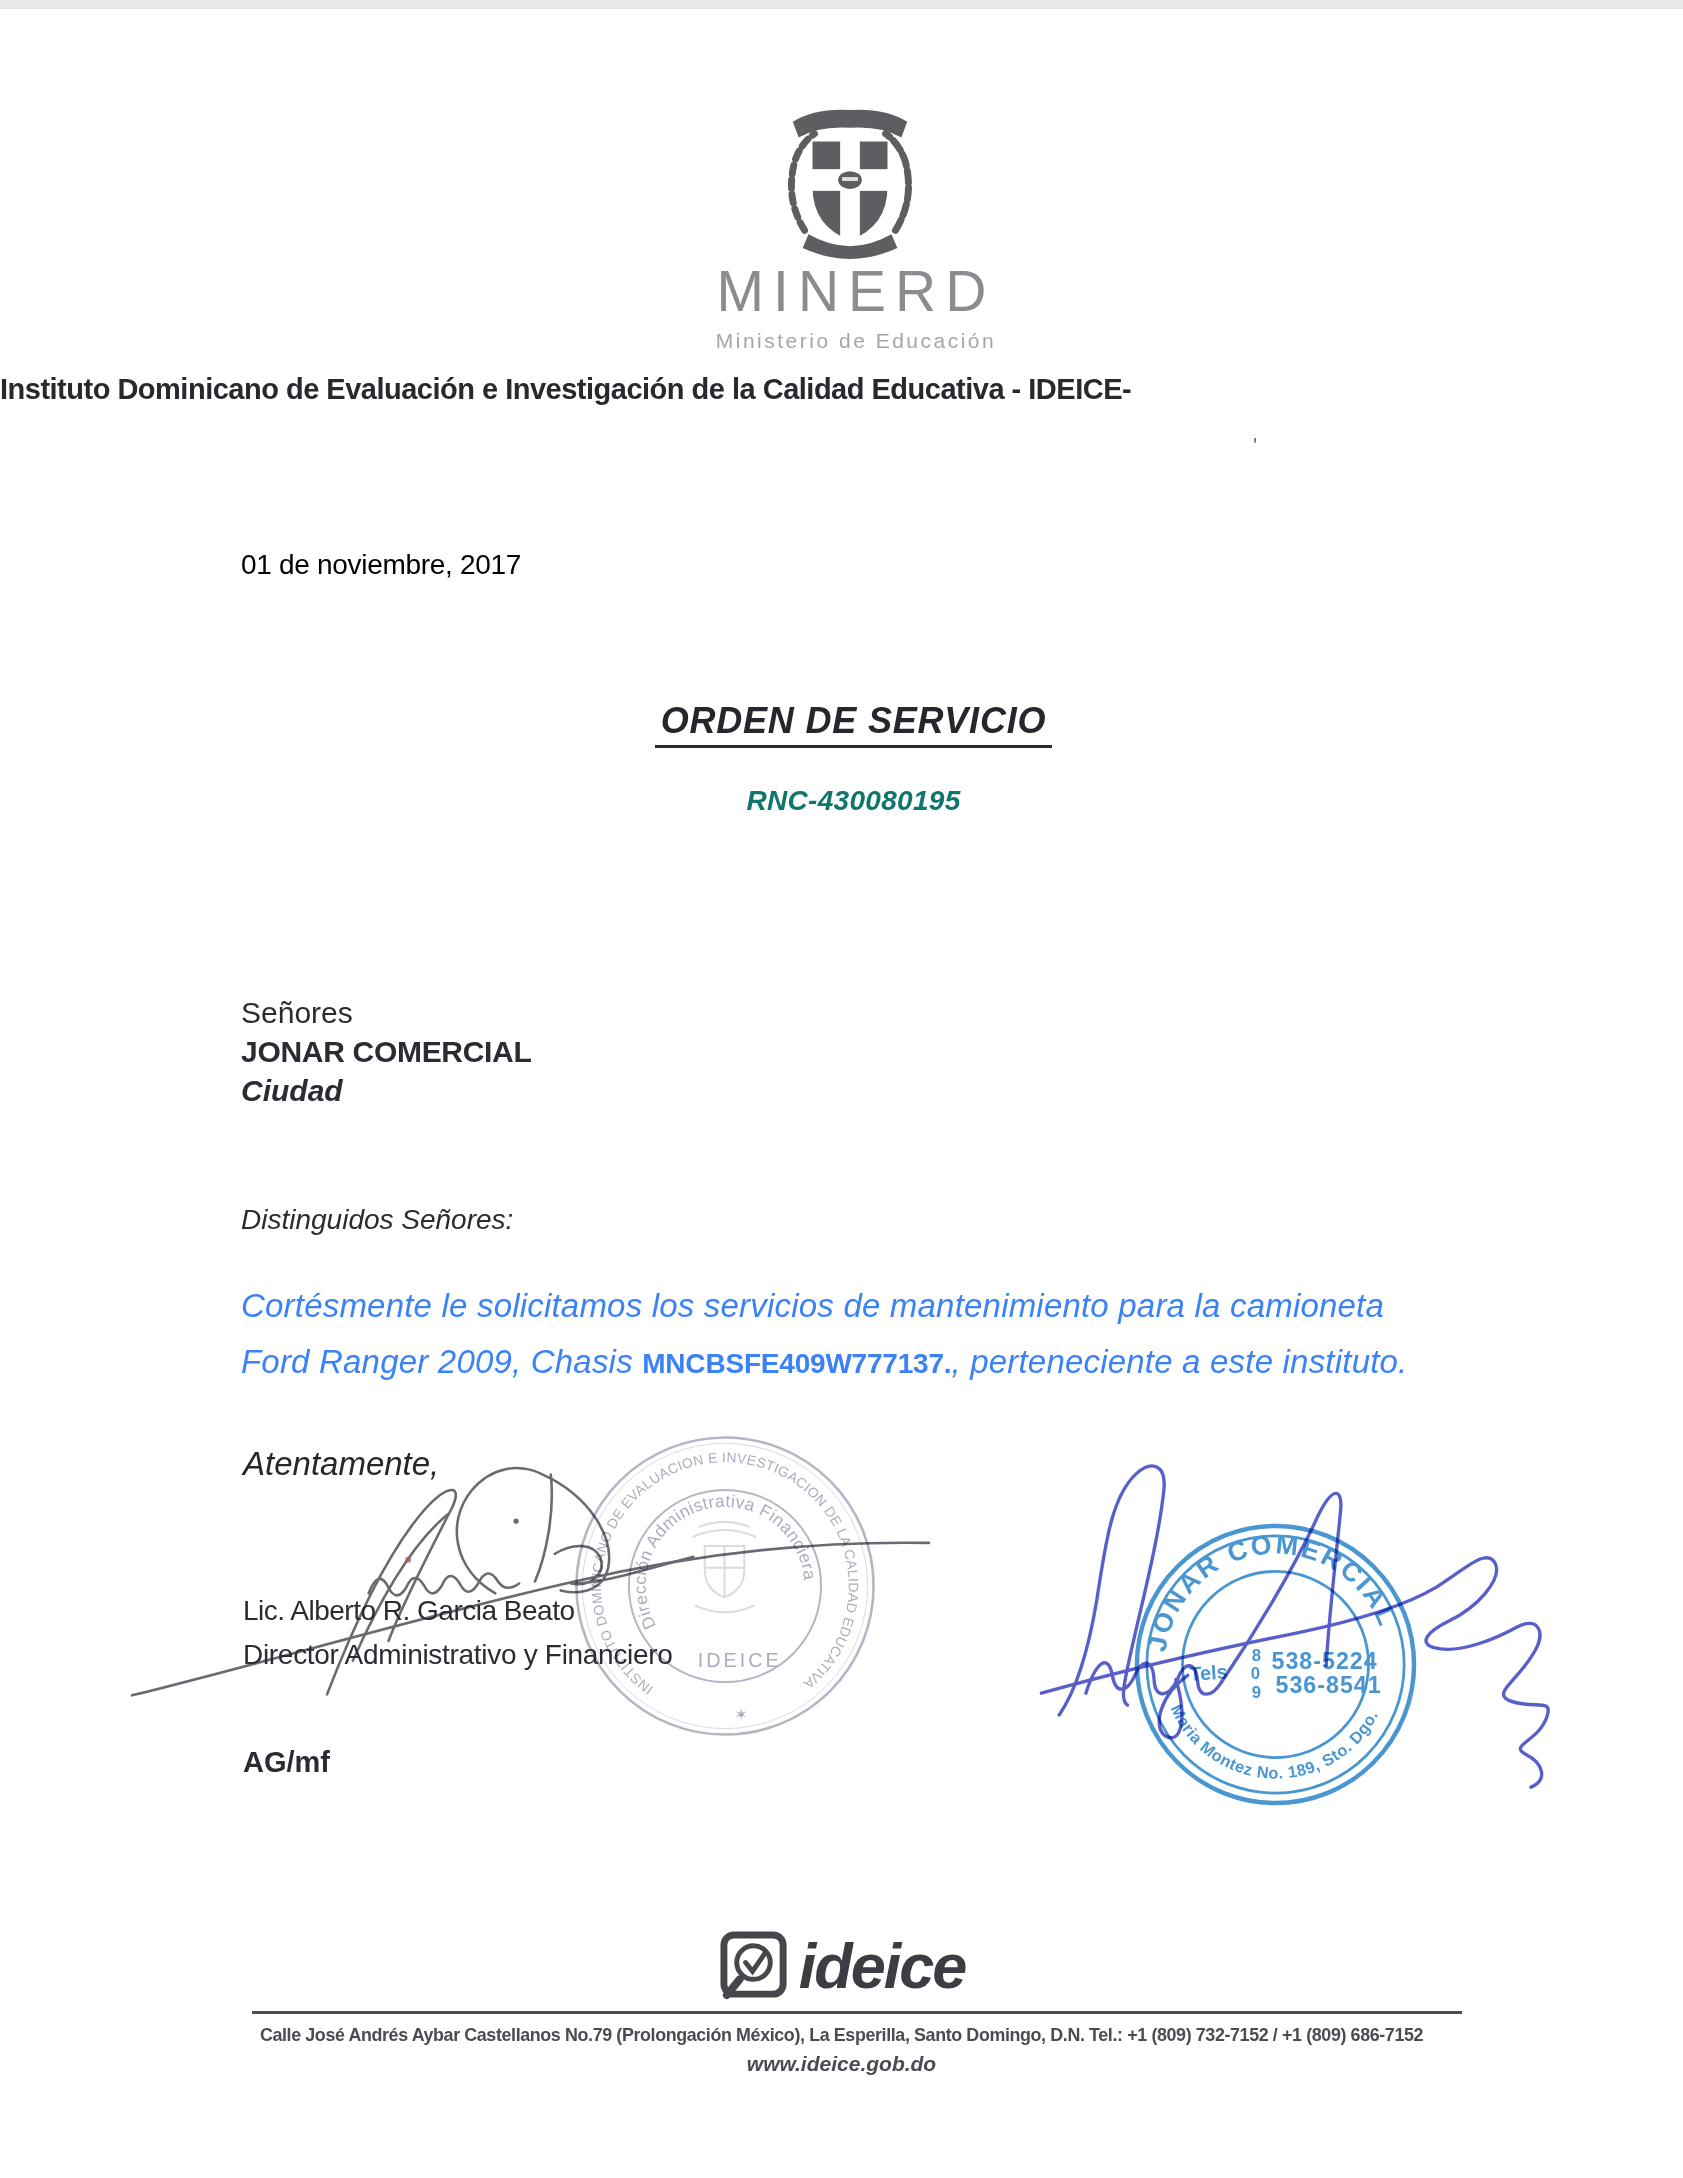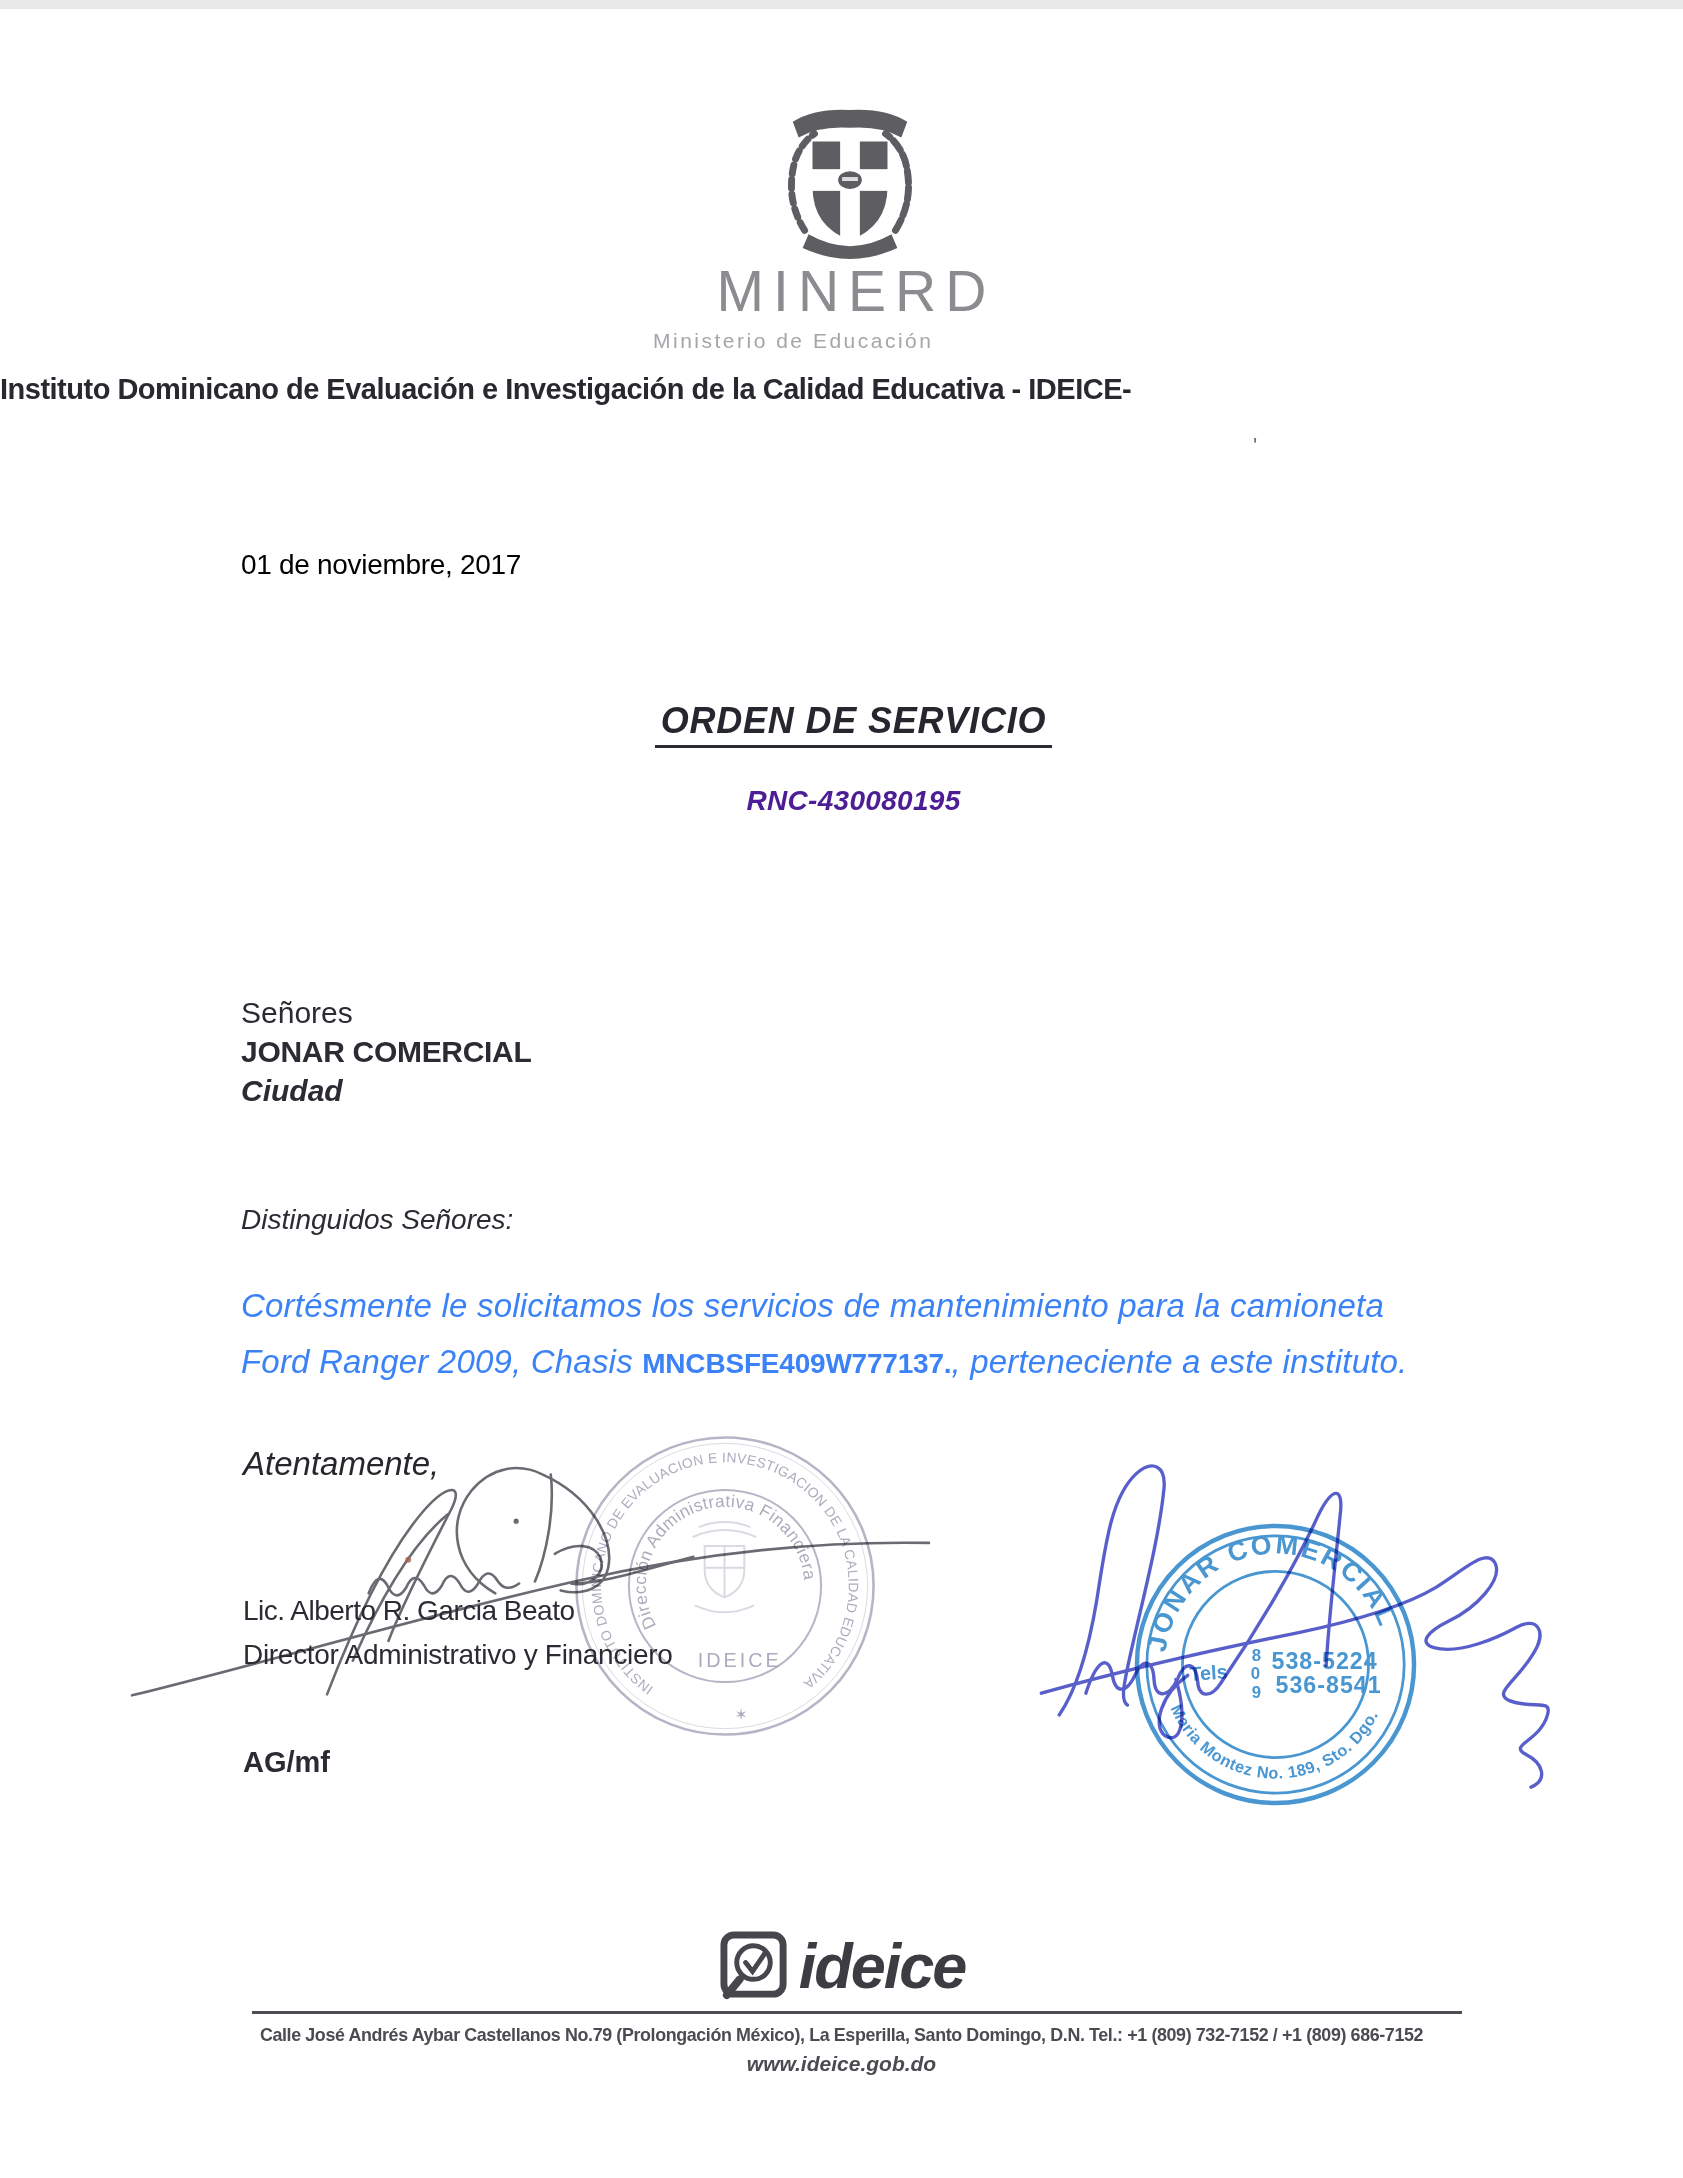--- a/index.html
+++ b/index.html
@@ -6,32 +6,32 @@
   .page{
     position:relative;width:1683px;height:2178px;background:#ffffff;
     font-family:"Liberation Sans",sans-serif;color:#2b2b33;overflow:hidden;
     margin:9px auto;
   }
   .abs{position:absolute;}
   
   .arms-svg{left:775px;top:91px;filter:blur(0.6px);opacity:.82;}
   .brand{left:653px;top:249px;width:406px;text-align:center;
     font-size:57px;letter-spacing:9px;color:#8b8b90;font-weight:400;}
-  .brand-sub{left:653px;top:320px;width:406px;text-align:left;
+  .brand-sub{left:653px;top:320px;width:406px;text-align:center;
     font-size:21px;letter-spacing:2.5px;color:#a5a5aa;}
   .institute{left:0;top:364px;width:1683px;text-align:left;
     font-size:29px;font-weight:700;letter-spacing:-0.5px;color:#28282f;}
   .stray{left:1253px;top:424px;font-size:22px;color:#70707a;}
   
   .dateline{left:241px;top:540px;font-size:28px;letter-spacing:-0.3px;color:#000000;}
   .titlewrap{left:0;top:691px;width:1683px;text-align:center;transform:translateX(12px);}
   .lettertitle{display:inline-block;font-size:36px;font-weight:700;font-style:italic;
     letter-spacing:0.8px;color:#26262e;border-bottom:3.5px solid #2b2b33;padding:0 6px 3px 6px;}
   .rncwrap{left:0;top:776px;width:1683px;text-align:center;transform:translateX(12px);}
-  .rnc{font-size:28px;font-weight:700;font-style:italic;color:#4c1d95;letter-spacing:0.3px;}
+  .rnc{font-size:28px;font-weight:700;font-style:italic;color:#0f766e;letter-spacing:0.3px;}
   .salut{left:241px;top:987px;font-size:30px;}
   .recipname{left:241px;top:1026px;font-size:30px;font-weight:700;letter-spacing:-0.3px;}
   .recipcity{left:241px;top:1065px;font-size:30px;font-weight:700;font-style:italic;}
   .greeting{left:241px;top:1195px;font-size:28px;font-style:italic;color:#2b2b33;}
   .bodytext{left:241px;top:1269px;width:1238px;font-size:33px;font-style:italic;
     line-height:56px;color:#3b82f6;letter-spacing:0.2px;}
   .chassis{font-style:normal;font-weight:700;font-size:28px;letter-spacing:-0.2px;}
   .closing{left:243px;top:1436px;font-size:33px;font-style:italic;color:#26262c;}
   .signername{left:243px;top:1586px;font-size:28px;letter-spacing:-0.5px;text-align:center;}
   .signertitle{left:243px;top:1630px;font-size:28px;letter-spacing:-0.3px;}

